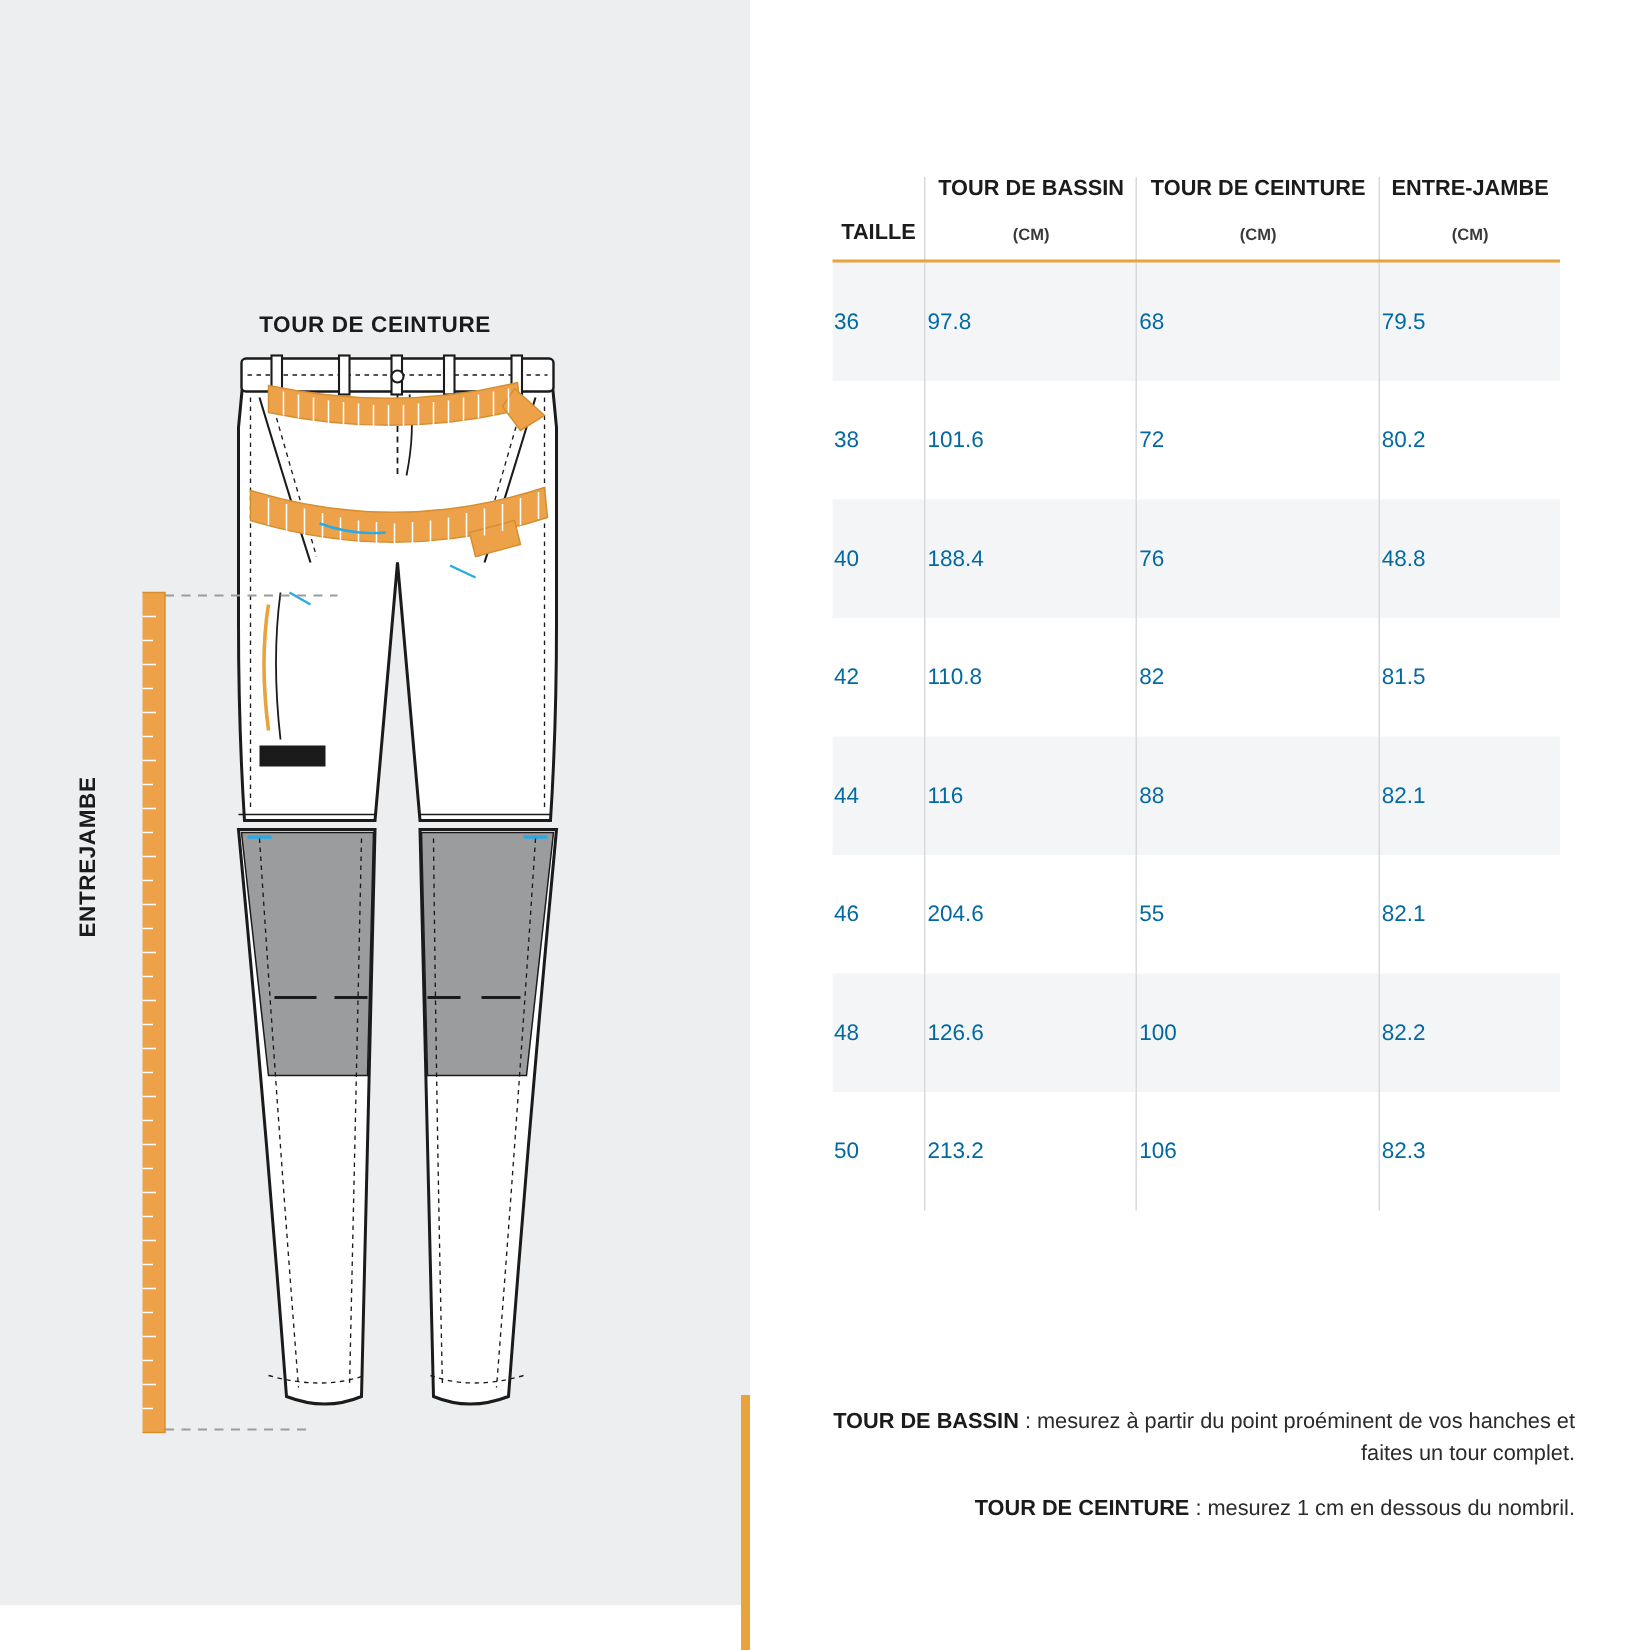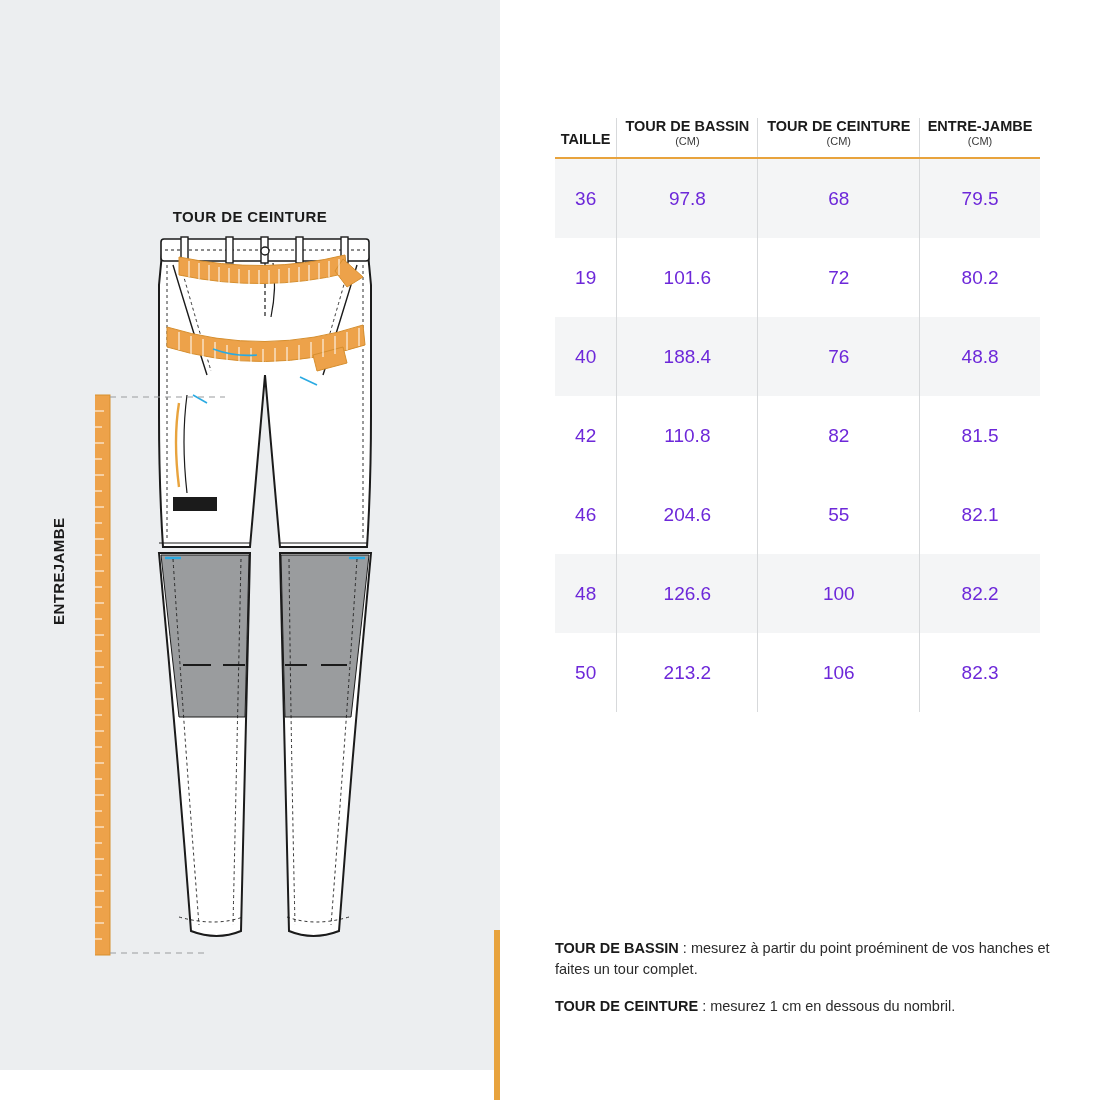--- a/index.html
+++ b/index.html
@@ -101,50 +101,51 @@
     font-weight: bold;
     color: #1b1b1b;
     text-align: center;
     padding: 0 4px 10px 4px;
     vertical-align: bottom;
     line-height: 1.15;
   }
   table.size-table th .unit {
     display: block;
     font-size: 11px;
-    font-weight: normal;
+    font-weight: bold;
     color: #3a3a3a;
-    margin-top: 0;
+    margin-top: 16px;
   }
   table.size-table thead tr {
     border-bottom: 2px solid #e8a33d;
   }
   table.size-table td {
-    font-size: 19px;
-    text-align: center;
-    color: #6d28d9;
+    font-size: 15px;
+    text-align: left;
+    color: #0369a1;
     height: 77px;
     vertical-align: middle;
   }
   table.size-table tbody tr.alt td {
     background: #f4f5f6;
   }
   table.size-table td.col-sep,
   table.size-table th.col-sep {
     border-left: 1px solid #d7d9db;
   }
   table.size-table tbody tr:first-child td {
     border-top: none;
   }
 
   .notes {
     position: absolute;
     left: 55px;
     top: 938px;
     width: 495px;
+    text-align: right;
   }
   .notes p {
     margin: 0 0 16px 0;
     font-size: 14.5px;
     line-height: 1.45;
     color: #2b2b2b;
   }
   .notes b {
     font-weight: bold;
     color: #1b1b1b;
@@ -353,36 +354,42 @@
         </tr>
       </thead>
       <tbody>
         <tr class="alt">
           <td>36</td>
           <td class="col-sep">97.8</td>
           <td class="col-sep">68</td>
           <td class="col-sep">79.5</td>
         </tr>
         <tr>
-          <td>19</td>
+          <td>38</td>
           <td class="col-sep">101.6</td>
           <td class="col-sep">72</td>
           <td class="col-sep">80.2</td>
         </tr>
         <tr class="alt">
           <td>40</td>
           <td class="col-sep">188.4</td>
           <td class="col-sep">76</td>
           <td class="col-sep">48.8</td>
         </tr>
         <tr>
           <td>42</td>
           <td class="col-sep">110.8</td>
           <td class="col-sep">82</td>
           <td class="col-sep">81.5</td>
+        </tr>
+        <tr class="alt">
+          <td>44</td>
+          <td class="col-sep">116</td>
+          <td class="col-sep">88</td>
+          <td class="col-sep">82.1</td>
         </tr>
         <tr>
           <td>46</td>
           <td class="col-sep">204.6</td>
           <td class="col-sep">55</td>
           <td class="col-sep">82.1</td>
         </tr>
         <tr class="alt">
           <td>48</td>
           <td class="col-sep">126.6</td>

